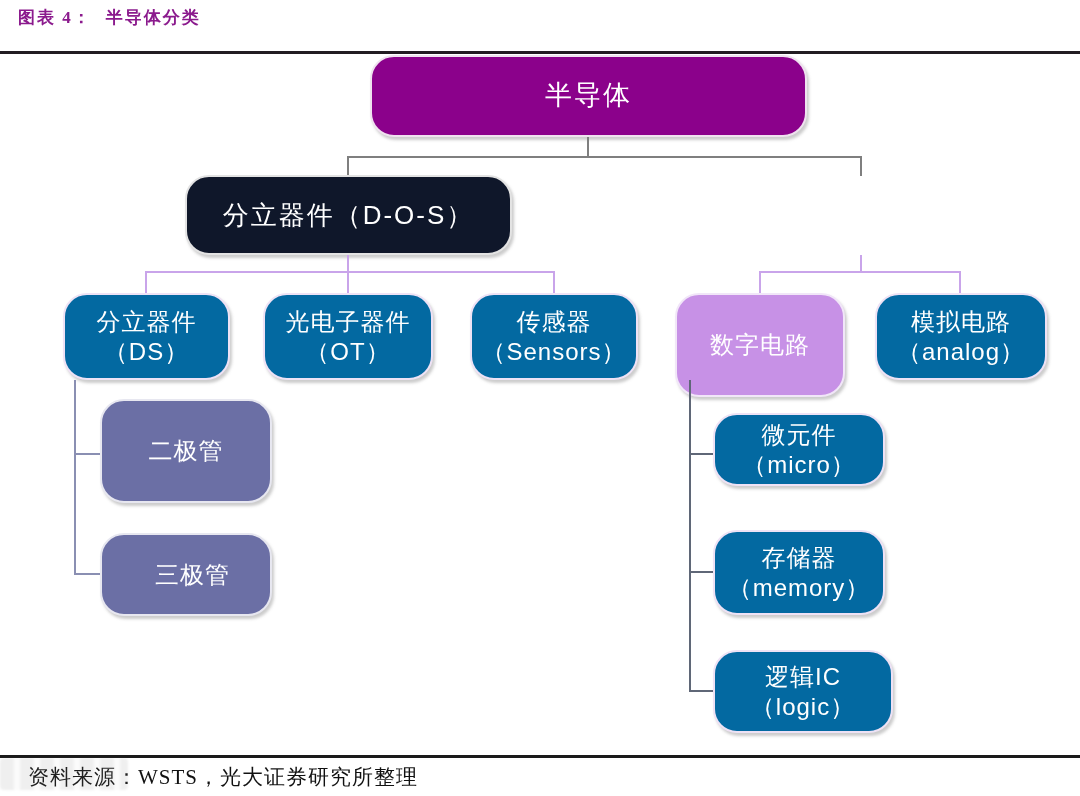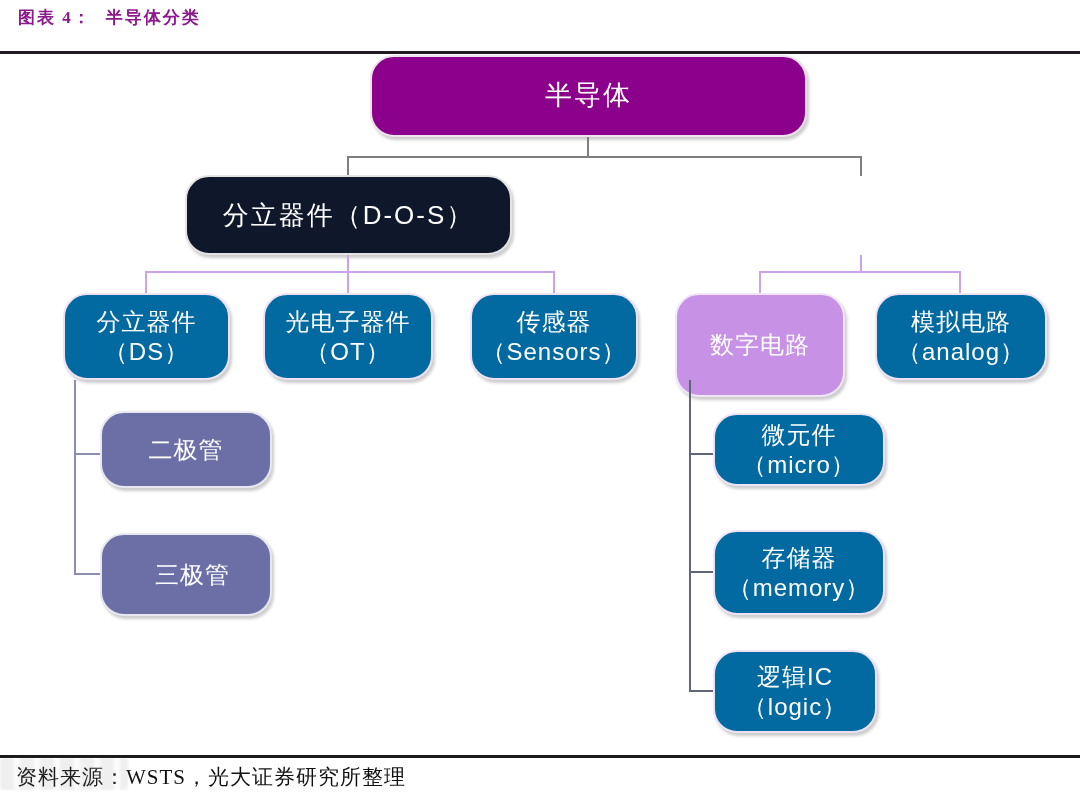--- a/index.html
+++ b/index.html
@@ -30,21 +30,21 @@
     background: #221c22;
   }
   .rule-bottom {
     position: absolute;
     left: 0; top: 755px;
     width: 1080px; height: 3px;
     background: #1a1a1a;
   }
   .source {
     position: absolute;
-    left: 16px; top: 763px;
+    left: 28px; top: 763px;
     font-family: "Liberation Serif", "DejaVu Serif", serif;
     font-size: 21px;
     color: #111111;
     letter-spacing: 1px;
     white-space: nowrap;
   }
   .box {
     position: absolute;
     box-sizing: border-box;
     display: flex;
@@ -136,41 +136,41 @@
   </div>
   <div class="box purple fs-l3" style="left:875px; top:293px; width:172px; height:87px;">
     <span>模拟电路</span>
     <span>（analog）</span>
   </div>
 
   <div class="line c-slateL" style="left:74px; top:380px; width:2px; height:195px;"></div>
   <div class="line c-slateL" style="left:74px; top:453px; width:27px; height:2px;"></div>
   <div class="line c-slateL" style="left:74px; top:573px; width:27px; height:2px;"></div>
 
-  <div class="box slate fs-l3" style="left:100px; top:411px; width:172px; height:77px;">
+  <div class="box slate fs-l3" style="left:100px; top:399px; width:172px; height:104px;">
     <span>二极管</span>
   </div>
   <div class="box slate fs-l3" style="left:100px; top:533px; width:172px; height:83px;padding-left:13px;">
     <span>三极管</span>
   </div>
 
   <div class="line c-slateR" style="left:689px; top:380px; width:2px; height:312px;"></div>
   <div class="line c-slateR" style="left:689px; top:453px; width:25px; height:2px;"></div>
   <div class="line c-slateR" style="left:689px; top:571px; width:25px; height:2px;"></div>
   <div class="line c-slateR" style="left:689px; top:690px; width:25px; height:2px;"></div>
 
   <div class="box purple fs-l3" style="left:713px; top:413px; width:172px; height:73px;">
     <span>微元件</span>
     <span>（micro）</span>
   </div>
   <div class="box purple fs-l3" style="left:713px; top:530px; width:172px; height:85px;">
     <span>存储器</span>
     <span>（memory）</span>
   </div>
-  <div class="box purple fs-l3" style="left:713px; top:650px; width:164px; height:83px;">
+  <div class="box purple fs-l3" style="left:713px; top:650px; width:180px; height:83px;">
     <span>逻辑IC</span>
     <span>（logic）</span>
   </div>
 
   <div class="rule-bottom"></div>
   <div class="source">资料来源：WSTS，光大证券研究所整理</div>
   <div class="watermark"></div>
 
 </div>
 

